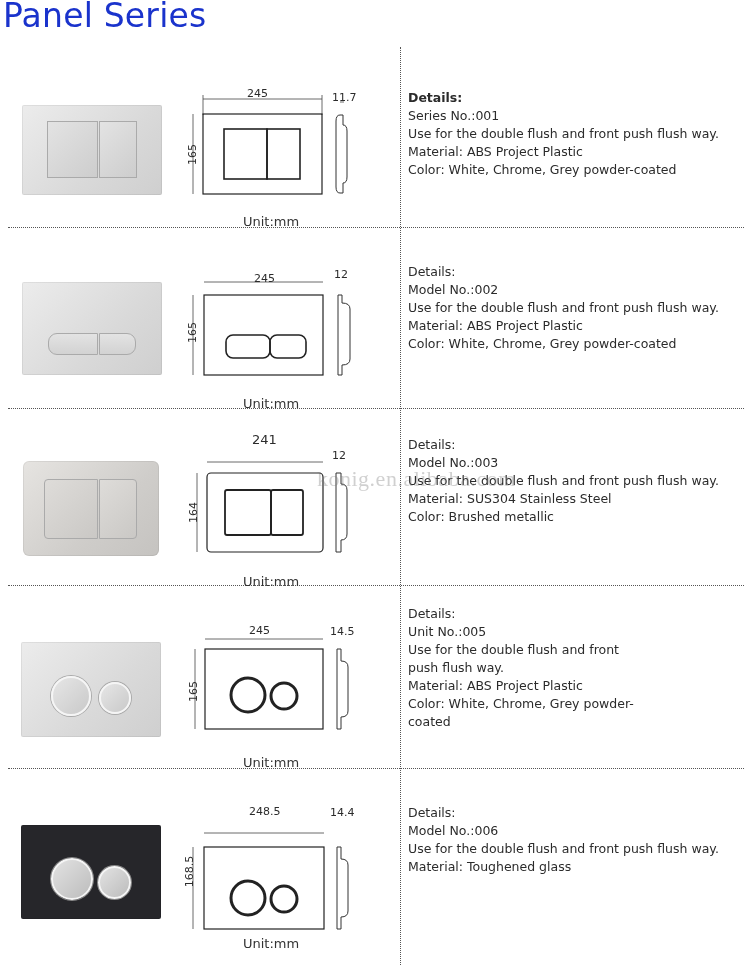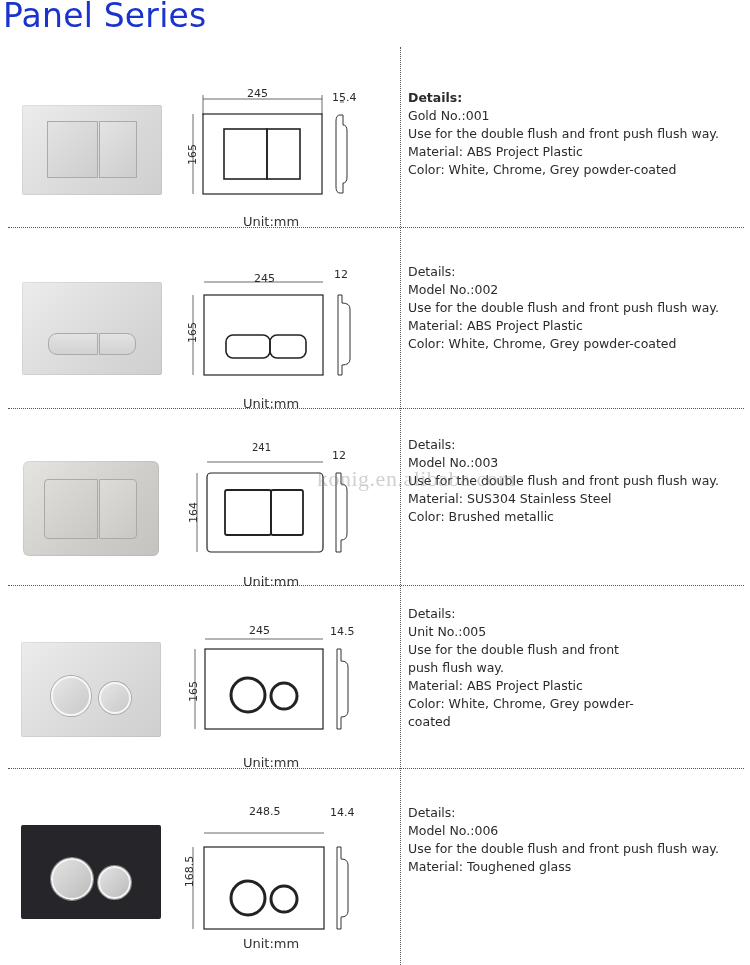--- a/index.html
+++ b/index.html
@@ -43,25 +43,25 @@
     <line x1="142" y1="10" x2="142" y2="30" stroke="#444" stroke-width="0.8"></line>
     <line x1="13" y1="29" x2="13" y2="109" stroke="#444" stroke-width="0.8"></line>
     <rect x="23" y="29" width="119" height="80" fill="none" stroke="#222" stroke-width="1.2"></rect>
     <rect x="44" y="44" width="43" height="50" fill="none" stroke="#222" stroke-width="1.6"></rect>
     <rect x="87" y="44" width="33" height="50" fill="none" stroke="#222" stroke-width="1.6"></rect>
     <path d="M160 30 q-4 0 -4 6 v66 q0 6 4 6 h3 v-10 q4 0 4 -6 v-46 q0 -6 -4 -6 v-10 z" fill="none" stroke="#333" stroke-width="1"></path>
     <line x1="160" y1="17" x2="164" y2="17" stroke="#444" stroke-width="0.8"></line>
   </svg>
   <div style="position:absolute;left:247px;top:87px;font-size:11px">245</div>
   <div style="position:absolute;left:182px;top:148px;font-size:11px;transform:rotate(-90deg)">165</div>
-  <div style="position:absolute;left:332px;top:91px;font-size:11px">15.4</div>
+  <div style="position:absolute;left:332px;top:91px;font-size:11px">11.7</div>
   <div class="unit" style="left:243px;top:214px">Unit:mm</div>
   <div class="details" style="top:89px">
     <div class="bold">Details:</div>
-    <div>Gold No.:001</div>
+    <div>Series No.:001</div>
     <div>Use for the double flush and front push flush way.</div>
     <div>Material: ABS Project Plastic</div>
     <div>Color: White, Chrome, Grey powder-coated</div>
   </div>
 </div>
 
 <div class="row" style="top:0">
   <div class="photo p-white" style="left:22px;top:282px;width:140px;height:93px">
     <div style="position:absolute;left:26px;top:51px;width:50px;height:22px;border:1px solid #aaa;border-radius:9px 0 0 9px;background:linear-gradient(#e3e3e3,#d2d2d2)"></div>
     <div style="position:absolute;left:77px;top:51px;width:37px;height:22px;border:1px solid #aaa;border-radius:0 9px 9px 0;background:linear-gradient(#e3e3e3,#d2d2d2)"></div>
@@ -93,21 +93,21 @@
     <div class="btn-sq" style="left:76px;top:18px;width:38px;height:60px;border-radius:0 4px 4px 0;background:linear-gradient(135deg,#dedcd9,#cac8c5)"></div>
   </div>
   <svg class="draw" style="left:180px;top:455px" width="190" height="115">
     <line x1="27" y1="7" x2="143" y2="7" stroke="#444" stroke-width="0.8"></line>
     <line x1="17" y1="18" x2="17" y2="97" stroke="#444" stroke-width="0.8"></line>
     <rect x="27" y="18" width="116" height="79" rx="4" fill="none" stroke="#222" stroke-width="1.2"></rect>
     <rect x="45" y="35" width="46" height="45" rx="2" fill="none" stroke="#222" stroke-width="1.8"></rect>
     <rect x="91" y="35" width="32" height="45" rx="2" fill="none" stroke="#222" stroke-width="1.8"></rect>
     <path d="M156 18 v79 h5 v-12 q6 0 6 -6 v-44 q0 -6 -6 -6 v-11 z" fill="none" stroke="#333" stroke-width="1"></path>
   </svg>
-  <div style="position:absolute;left:252px;top:442px;font-size:10px">241</div>
+  <div style="position:absolute;left:252px;top:432px;font-size:13px">241</div>
   <div style="position:absolute;left:183px;top:506px;font-size:11px;transform:rotate(-90deg)">164</div>
   <div style="position:absolute;left:332px;top:449px;font-size:11px">12</div>
   <div class="unit" style="left:243px;top:574px">Unit:mm</div>
   <div class="details" style="top:436px">
     <div>Details:</div>
     <div>Model No.:003</div>
     <div>Use for the double flush and front push flush way.</div>
     <div>Material: SUS304 Stainless Steel</div>
     <div>Color: Brushed metallic</div>
   </div>

